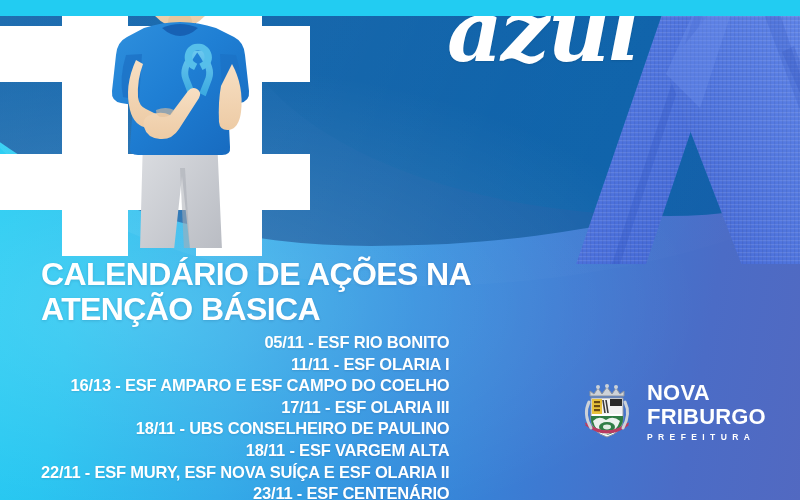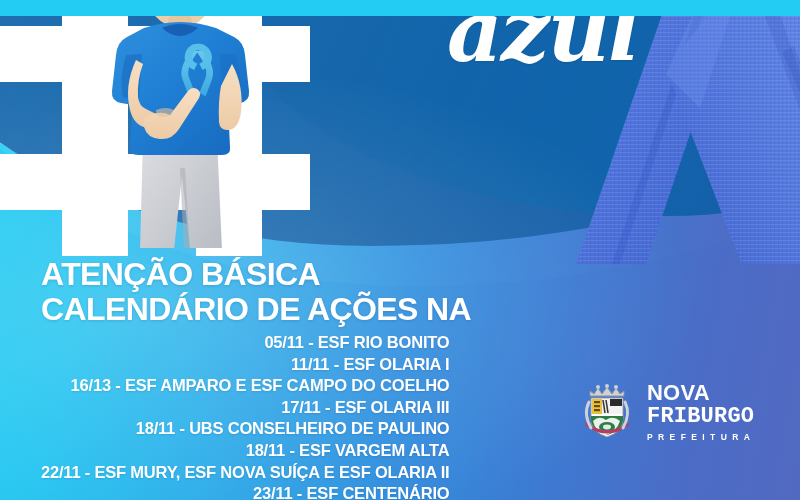--- a/index.html
+++ b/index.html
@@ -88,21 +88,21 @@
   .schedule .row{display:block;text-align:right;}
 
   
   .logo{
     position:absolute;left:578px;top:366px;
     display:flex;align-items:center;gap:11px;
   }
   .crest{width:58px;height:60px;flex:0 0 58px;}
   .logo-words{color:#fff;line-height:1;}
   .logo-words .l1{font-size:22px;font-weight:800;letter-spacing:.2px;display:block;}
-  .logo-words .l2{font-size:22px;font-weight:800;letter-spacing:.2px;display:block;margin-top:2px;font-family:Liberation Mono, monospace;}
+  .logo-words .l2{font-size:22px;font-weight:800;letter-spacing:.2px;display:block;margin-top:2px;}
   .logo-words .l3{font-size:8.5px;font-weight:700;letter-spacing:5.4px;display:block;margin-top:5px;}
 </style>
 </head>
 <body>
 
 <div class="poster">
 
   <div class="hero-curve"></div>
   <div class="hero-curve2"></div>
   <div class="hero-swoosh"></div>
@@ -202,22 +202,22 @@
       <path d="M214 6 L228 0 L268 120 L268 150 Z" fill="#3558c3" opacity=".26"></path>
       <path d="M232 44 L244 38 L268 100 L268 126 Z" fill="#2e4fb8" opacity=".22"></path>
     </g>
 
     <path d="M150 -10 L186 -10 L150 100 L116 66 Z" fill="#6f91ee" opacity=".35"></path>
   </svg>
 
   <div class="azul">azul</div>
 
   <div class="headline">
+    <span>CALENDÁRIO DE AÇÕES NA</span>
     <span>ATENÇÃO BÁSICA</span>
-    <span>CALENDÁRIO DE AÇÕES NA</span>
   </div>
 
   <div class="schedule">
     <span class="row">05/11 - ESF RIO BONITO</span>
     <span class="row">11/11 - ESF OLARIA I</span>
     <span class="row">16/13 - ESF AMPARO E ESF CAMPO DO COELHO</span>
     <span class="row">17/11 - ESF OLARIA III</span>
     <span class="row">18/11 - UBS CONSELHEIRO DE PAULINO</span>
     <span class="row">18/11 - ESF VARGEM ALTA</span>
     <span class="row">22/11 - ESF MURY, ESF NOVA SUÍÇA E ESF OLARIA II</span>

